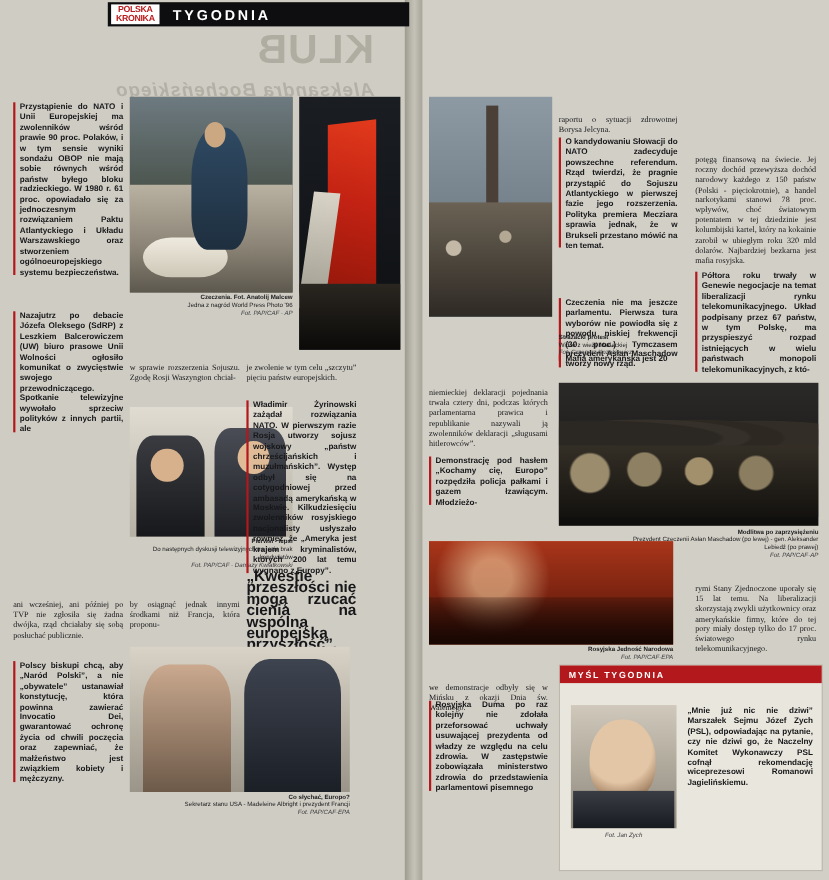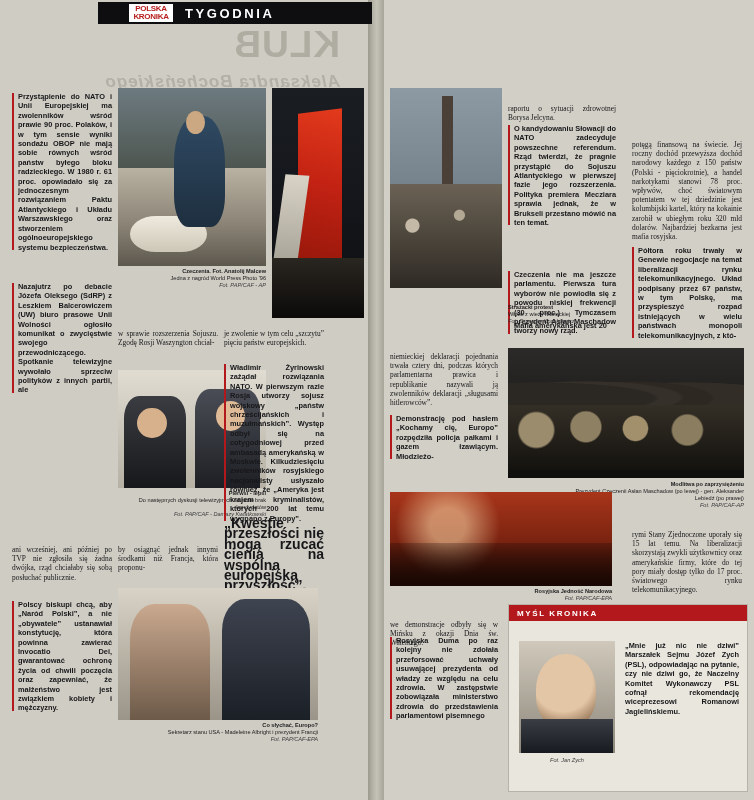--- a/index.html
+++ b/index.html
@@ -27,21 +27,21 @@
     font-weight:bold; font-size:37px; letter-spacing:1px;
     color:rgba(150,146,135,.55);
     transform:scaleX(-1);
     pointer-events:none;
   }
   .ghost .g2 { font-size:17px; font-style:italic; display:block; margin-top:6px; color:rgba(152,148,138,.5); }
 
   
   .masthead {
     position:absolute; left:98px; top:2px; width:274px; height:22px;
-    background:#0e0e10; display:flex; align-items:center;padding-left:28px;
+    background:#0e0e10; display:flex; align-items:center;
   }
   .logo-box {
     width:44px; height:18px; margin-left:3px; background:#fff;
     display:flex; flex-direction:column; justify-content:center; align-items:center;
   }
   .logo-box span {
     font-family:"Liberation Sans", sans-serif; font-weight:bold;
     font-size:8px; line-height:8px; color:#b81d1d; letter-spacing:-.3px;
   }
   .masthead-title {
@@ -352,21 +352,21 @@
         <span class="redline"></span>
       <p class="lead">Rosyjska Duma po raz kolejny nie zdołała przeforsować uchwały usuwającej prezydenta od władzy ze względu na celu zdrowia. W zastępstwie zobowiązała ministerstwo zdrowia do przedstawienia parlamentowi pisemnego</p>
     </div>
   </div>
 
   <div class="col" style="left:632px; top:530px; width:110px;">
     <p>rymi Stany Zjednoczone uporały się 15 lat temu. Na liberalizacji skorzystają zwykli użytkownicy oraz amerykańskie firmy, które do tej pory miały dostęp tylko do 17 proc. światowego rynku telekomunikacyjnego.</p>
   </div>
 
   <div class="mysl">
-    <div class="mysl-head">MYŚL KRONIKA</div>
+    <div class="mysl-head">MYŚL TYGODNIA</div>
     <div class="mysl-body">
       <div class="photo ph8" style="left:10px; top:20px; width:96px; height:112px;">
         <div class="face"></div>
         <div class="suit"></div>
       </div>
       <div class="cap" style="left:10px; top:136px; width:96px; text-align:center;">
         <span class="credit">Fot. Jan Zych</span>
       </div>
       <div class="col" style="left:116px; top:20px; width:114px; position:absolute;">
         <p class="lead">„Mnie już nic nie dziwi” Marszałek Sejmu Józef Zych (PSL), odpowiadając na pytanie, czy nie dziwi go, że Naczelny Komitet Wykonawczy PSL cofnął rekomendację wiceprezesowi Romanowi Jagielińskiemu.</p>

